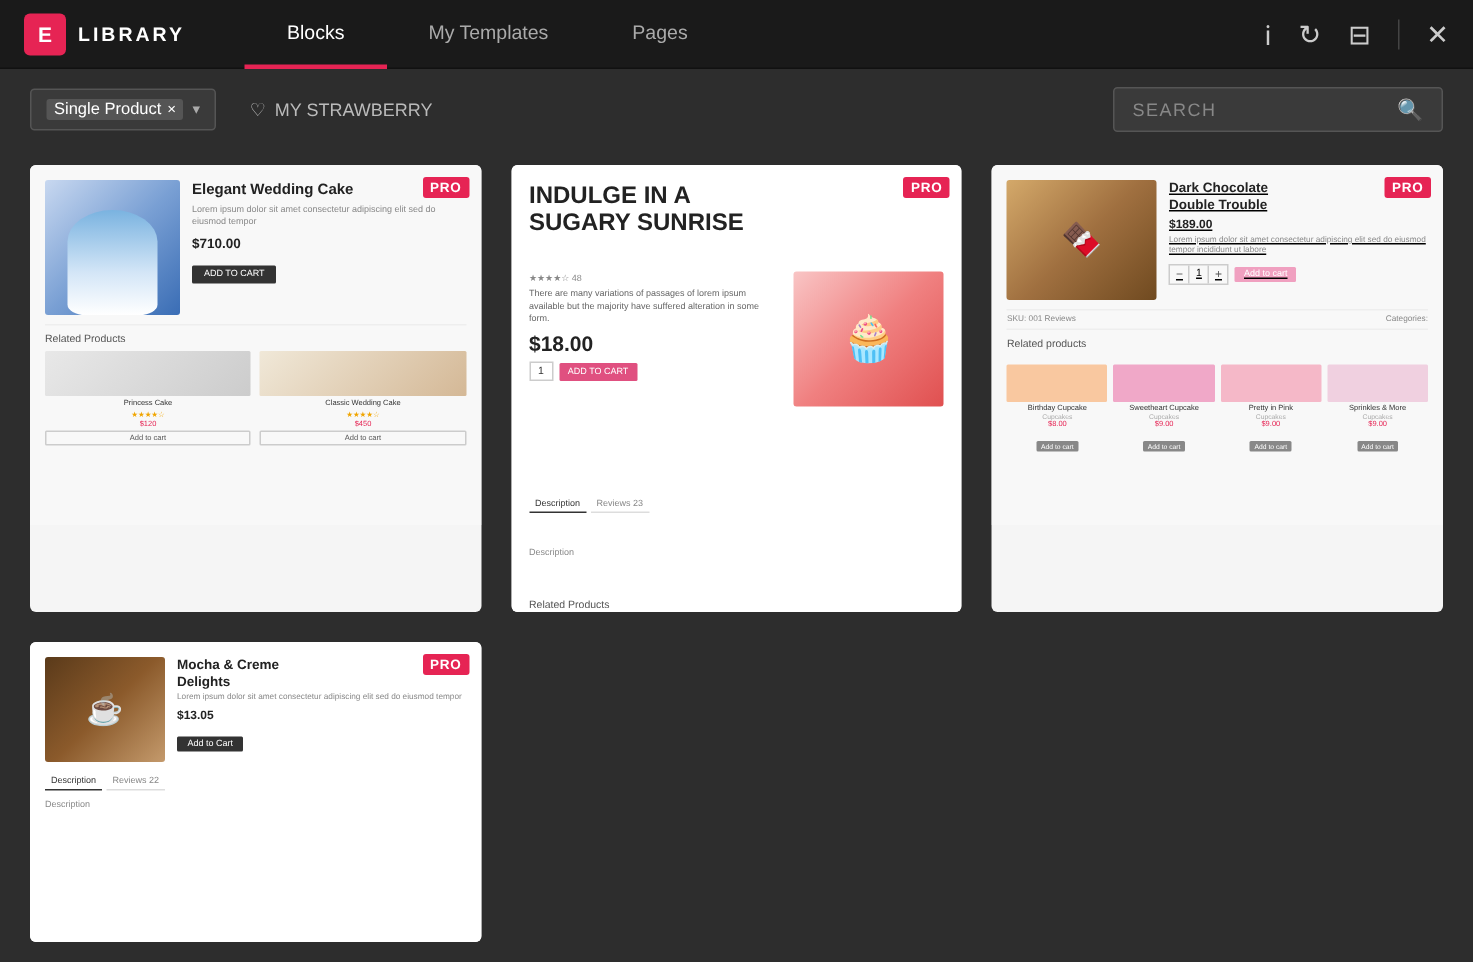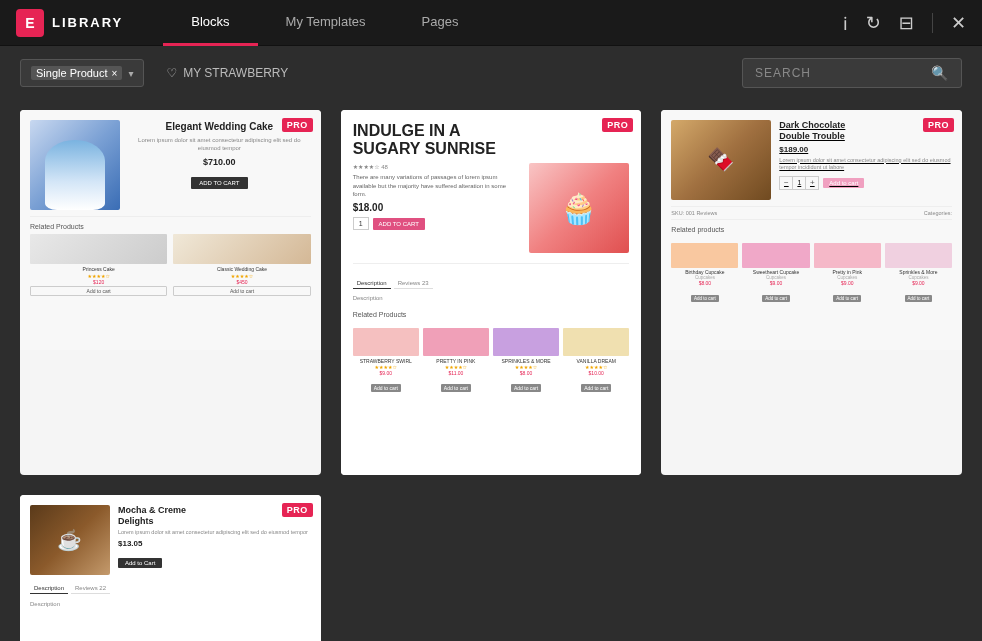--- a/index.html
+++ b/index.html
@@ -237,21 +237,20 @@
     .cake-shape {
       width: 60px;
       height: 70px;
       background: linear-gradient(to top, #fff 0%, #d4e6f7 40%, #7ab3e0 100%);
       border-radius: 50% 50% 20% 20% / 30% 30% 10% 10%;
       position: relative;
       bottom: 0;
     }
     .card1-text {
       flex: 1;
-      text-align: center;
     }
     .card1-title {
       font-size: 10px;
       font-weight: 700;
       color: #222;
       line-height: 1.3;
       margin-bottom: 3px;
     }
     .card1-desc {
       font-size: 6px;
@@ -314,26 +313,26 @@
       font-size: 5px;
       color: #555;
       border: 1px solid #ccc;
       padding: 1px 3px;
       border-radius: 1px;
       margin-top: 1px;
     }
 
     
     .card2-preview {
-      height: 365px;
+      height: 298px;
       background: #fff;
       padding: 12px;
       display: flex;
       flex-direction: column;
-      gap: 6px;
+      gap: 24px;
     }
     .card2-title {
       font-size: 16px;
       font-weight: 900;
       color: #222;
       line-height: 1.1;
       text-transform: uppercase;
     }
     .card2-main-content {
       display: flex;
@@ -361,21 +360,21 @@
       color: #888;
       margin-bottom: 3px;
     }
     .card2-desc-text {
       font-size: 6px;
       color: #666;
       line-height: 1.4;
       margin-bottom: 4px;
     }
     .card2-price {
-      font-size: 10px;
+      font-size: 14px;
       font-weight: 700;
       color: #222;
       margin-bottom: 4px;
     }
     .card2-qty-cart {
       display: flex;
       align-items: center;
       gap: 4px;
     }
     .qty-box {

